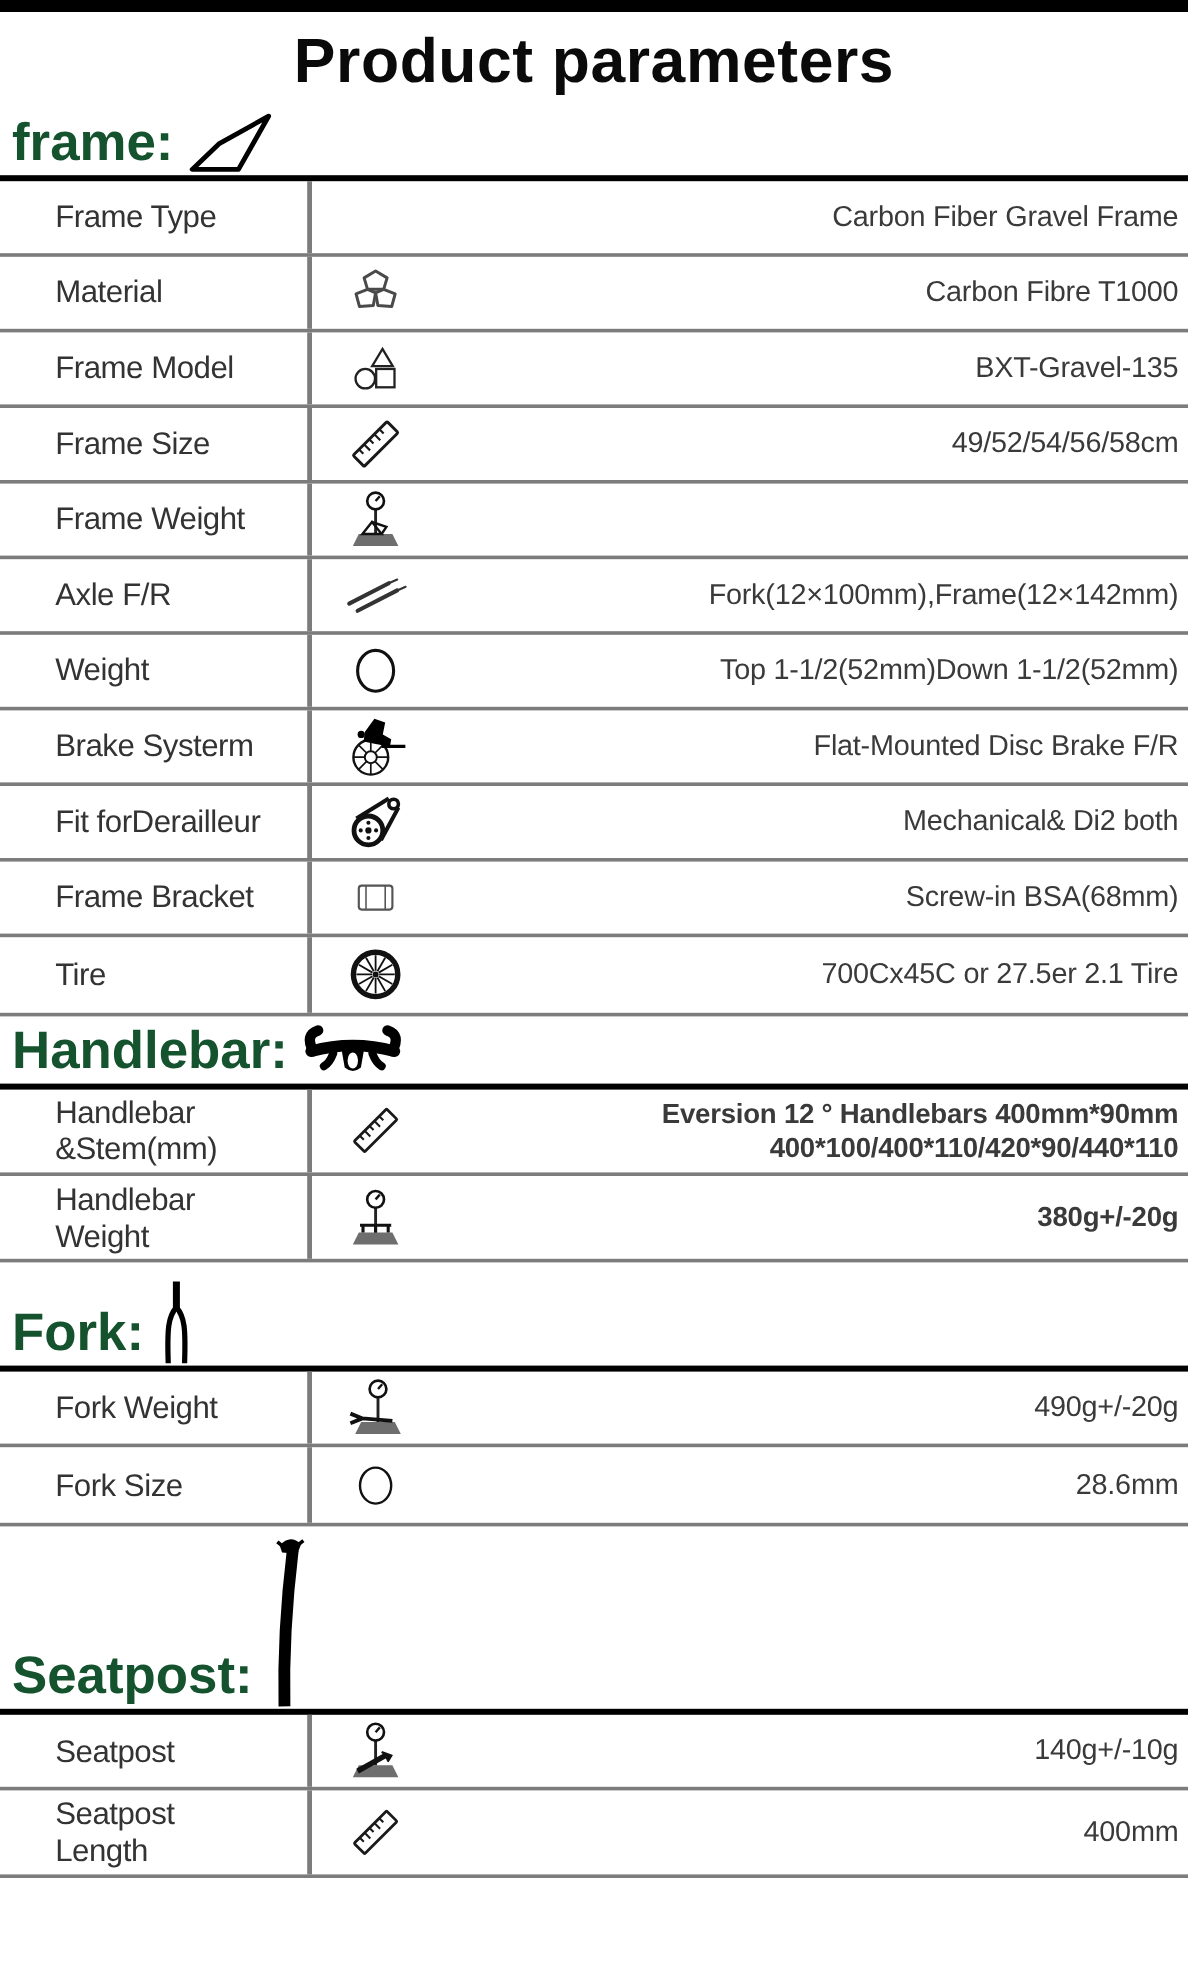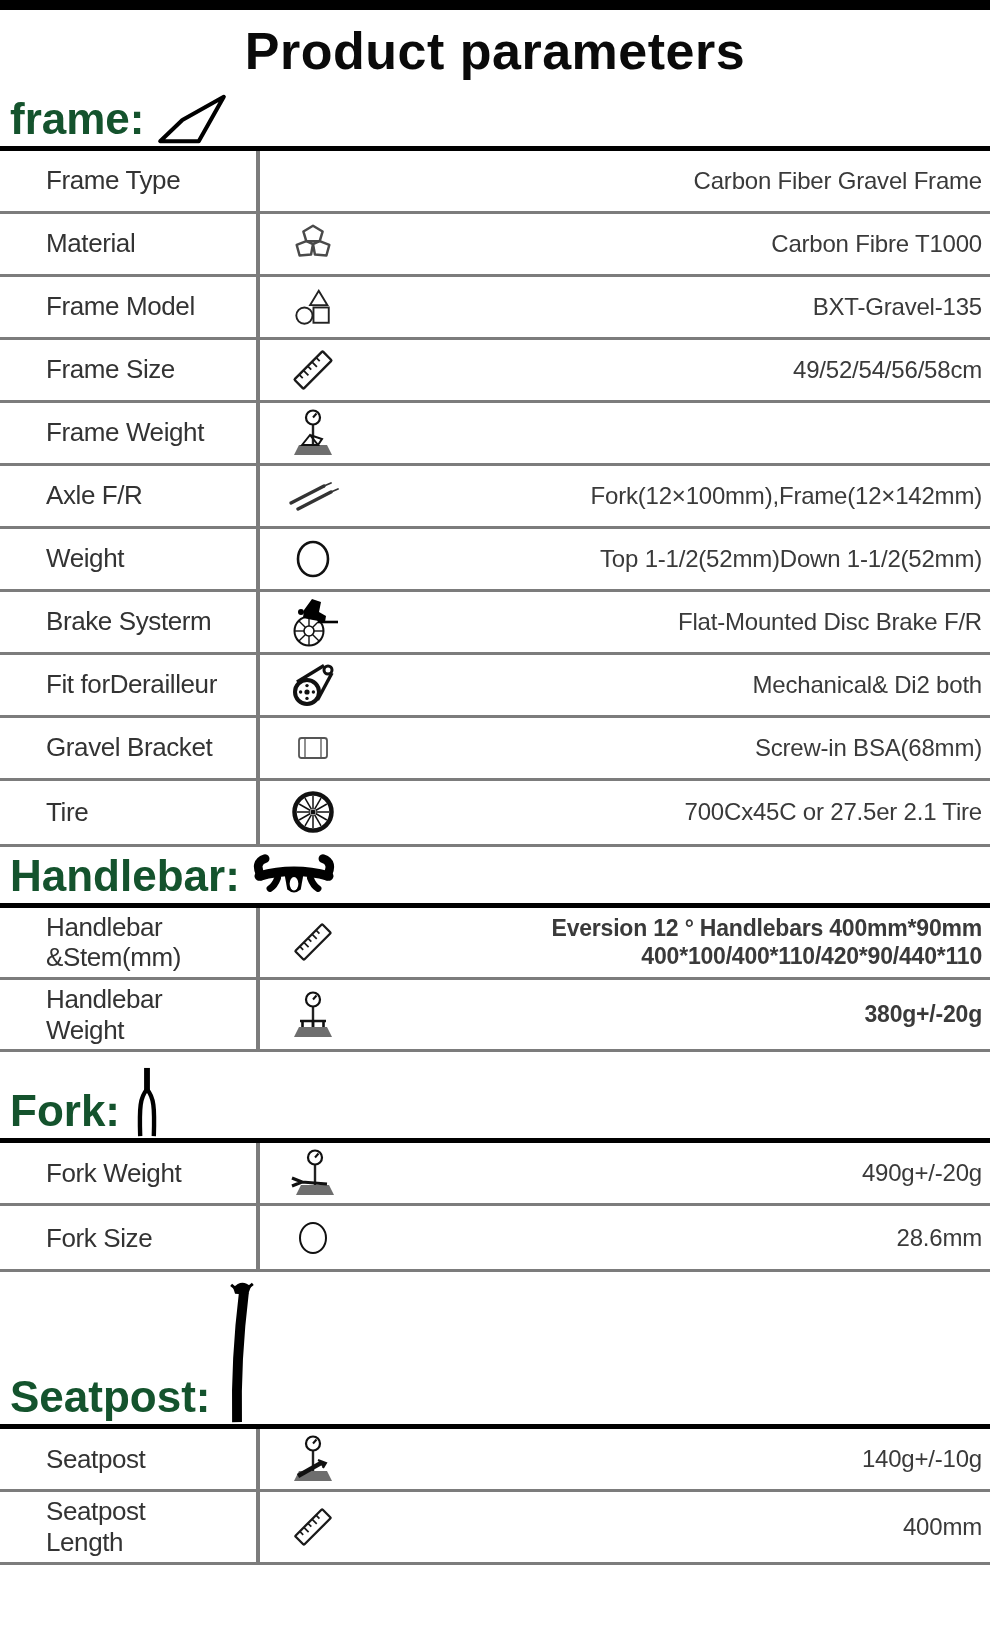--- a/index.html
+++ b/index.html
@@ -182,21 +182,21 @@
           <circle cx="23.4" cy="31" r="1.7" fill="#111"></circle>
         <circle cx="38" cy="9" r="4" fill="none" stroke="#111" stroke-width="3"></circle>
         <path d="M7 21 L34 4.5" stroke="#111" stroke-width="3.4"></path>
         <path d="M27.5 39 L42 12" stroke="#111" stroke-width="3.4"></path>
       </svg>
     </div>
     <div class="cell-value">Mechanical&amp; Di2 both</div>
   </div>
 
   <div class="spec-row">
-    <div class="cell-label">Gravel Bracket</div>
+    <div class="cell-label">Frame Bracket</div>
     <div class="cell-icon">
       <svg width="40" height="34" viewBox="0 0 40 34">
         <rect x="6" y="7" width="28" height="20" rx="2.5" fill="none" stroke="#555" stroke-width="1.8"></rect>
         <path d="M12 7 v20 M28 7 v20" stroke="#555" stroke-width="1.3" fill="none"></path>
       </svg>
     </div>
     <div class="cell-value">Screw-in BSA(68mm)</div>
   </div>
 
   <div class="spec-row">

